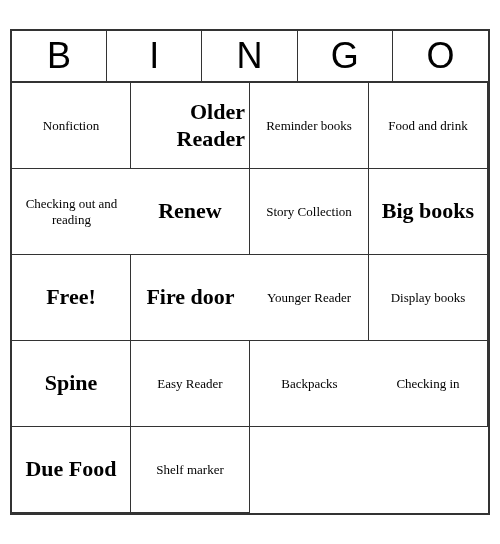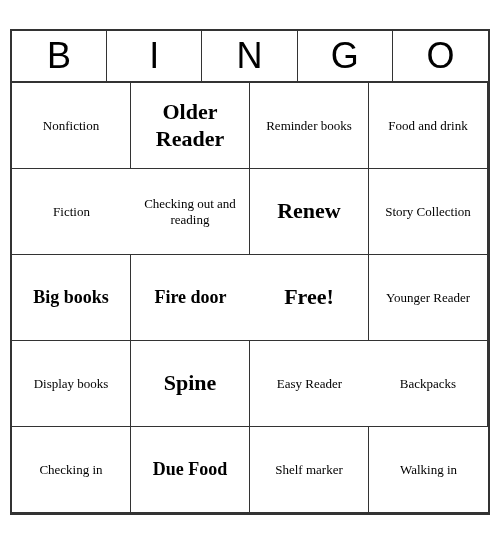--- a/index.html
+++ b/index.html
@@ -55,23 +55,24 @@
     }
     .bingo-cell:nth-child(5n) {
       border-right: none;
     }
     .bingo-cell:nth-child(n+21) {
       border-bottom: none;
     }
     .bingo-cell.large-text {
       font-size: 22px;
       font-weight: bold;
+      text-align: right;
     }
     .bingo-cell.xl-text {
-      font-size: 18px;
+      font-size: 22px;
       font-weight: bold;
     }
     .bingo-cell.free {
       font-size: 22px;
       font-weight: bold;
     }
   </style>
 </head>
 <body>
 
@@ -81,30 +82,28 @@
       <div class="bingo-letter">I</div>
       <div class="bingo-letter">N</div>
       <div class="bingo-letter">G</div>
       <div class="bingo-letter">O</div>
     </div>
   <div class="bingo-grid">
   <div class="bingo-cell">Nonfiction</div>
       <div class="bingo-cell large-text">Older Reader</div>
       <div class="bingo-cell">Reminder books</div>
       <div class="bingo-cell">Food and drink</div>
-      <div class="bingo-cell">Fiction</div>
       <div class="bingo-cell">Checking out and reading</div>
       <div class="bingo-cell large-text">Renew</div>
       <div class="bingo-cell">Story Collection</div>
       <div class="bingo-cell xl-text">Big books</div>
+      <div class="bingo-cell free">Free!</div>
       <div class="bingo-cell xl-text">Fire door</div>
-      <div class="bingo-cell free">Free!</div>
       <div class="bingo-cell">Younger Reader</div>
       <div class="bingo-cell">Display books</div>
       <div class="bingo-cell large-text">Spine</div>
       <div class="bingo-cell">Easy Reader</div>
       <div class="bingo-cell">Backpacks</div>
       <div class="bingo-cell">Checking in</div>
       <div class="bingo-cell xl-text">Due Food</div>
       <div class="bingo-cell">Shelf marker</div>
-      <div class="bingo-cell">Walking in</div>
     </div>
 </div>
 
 </body></html>

